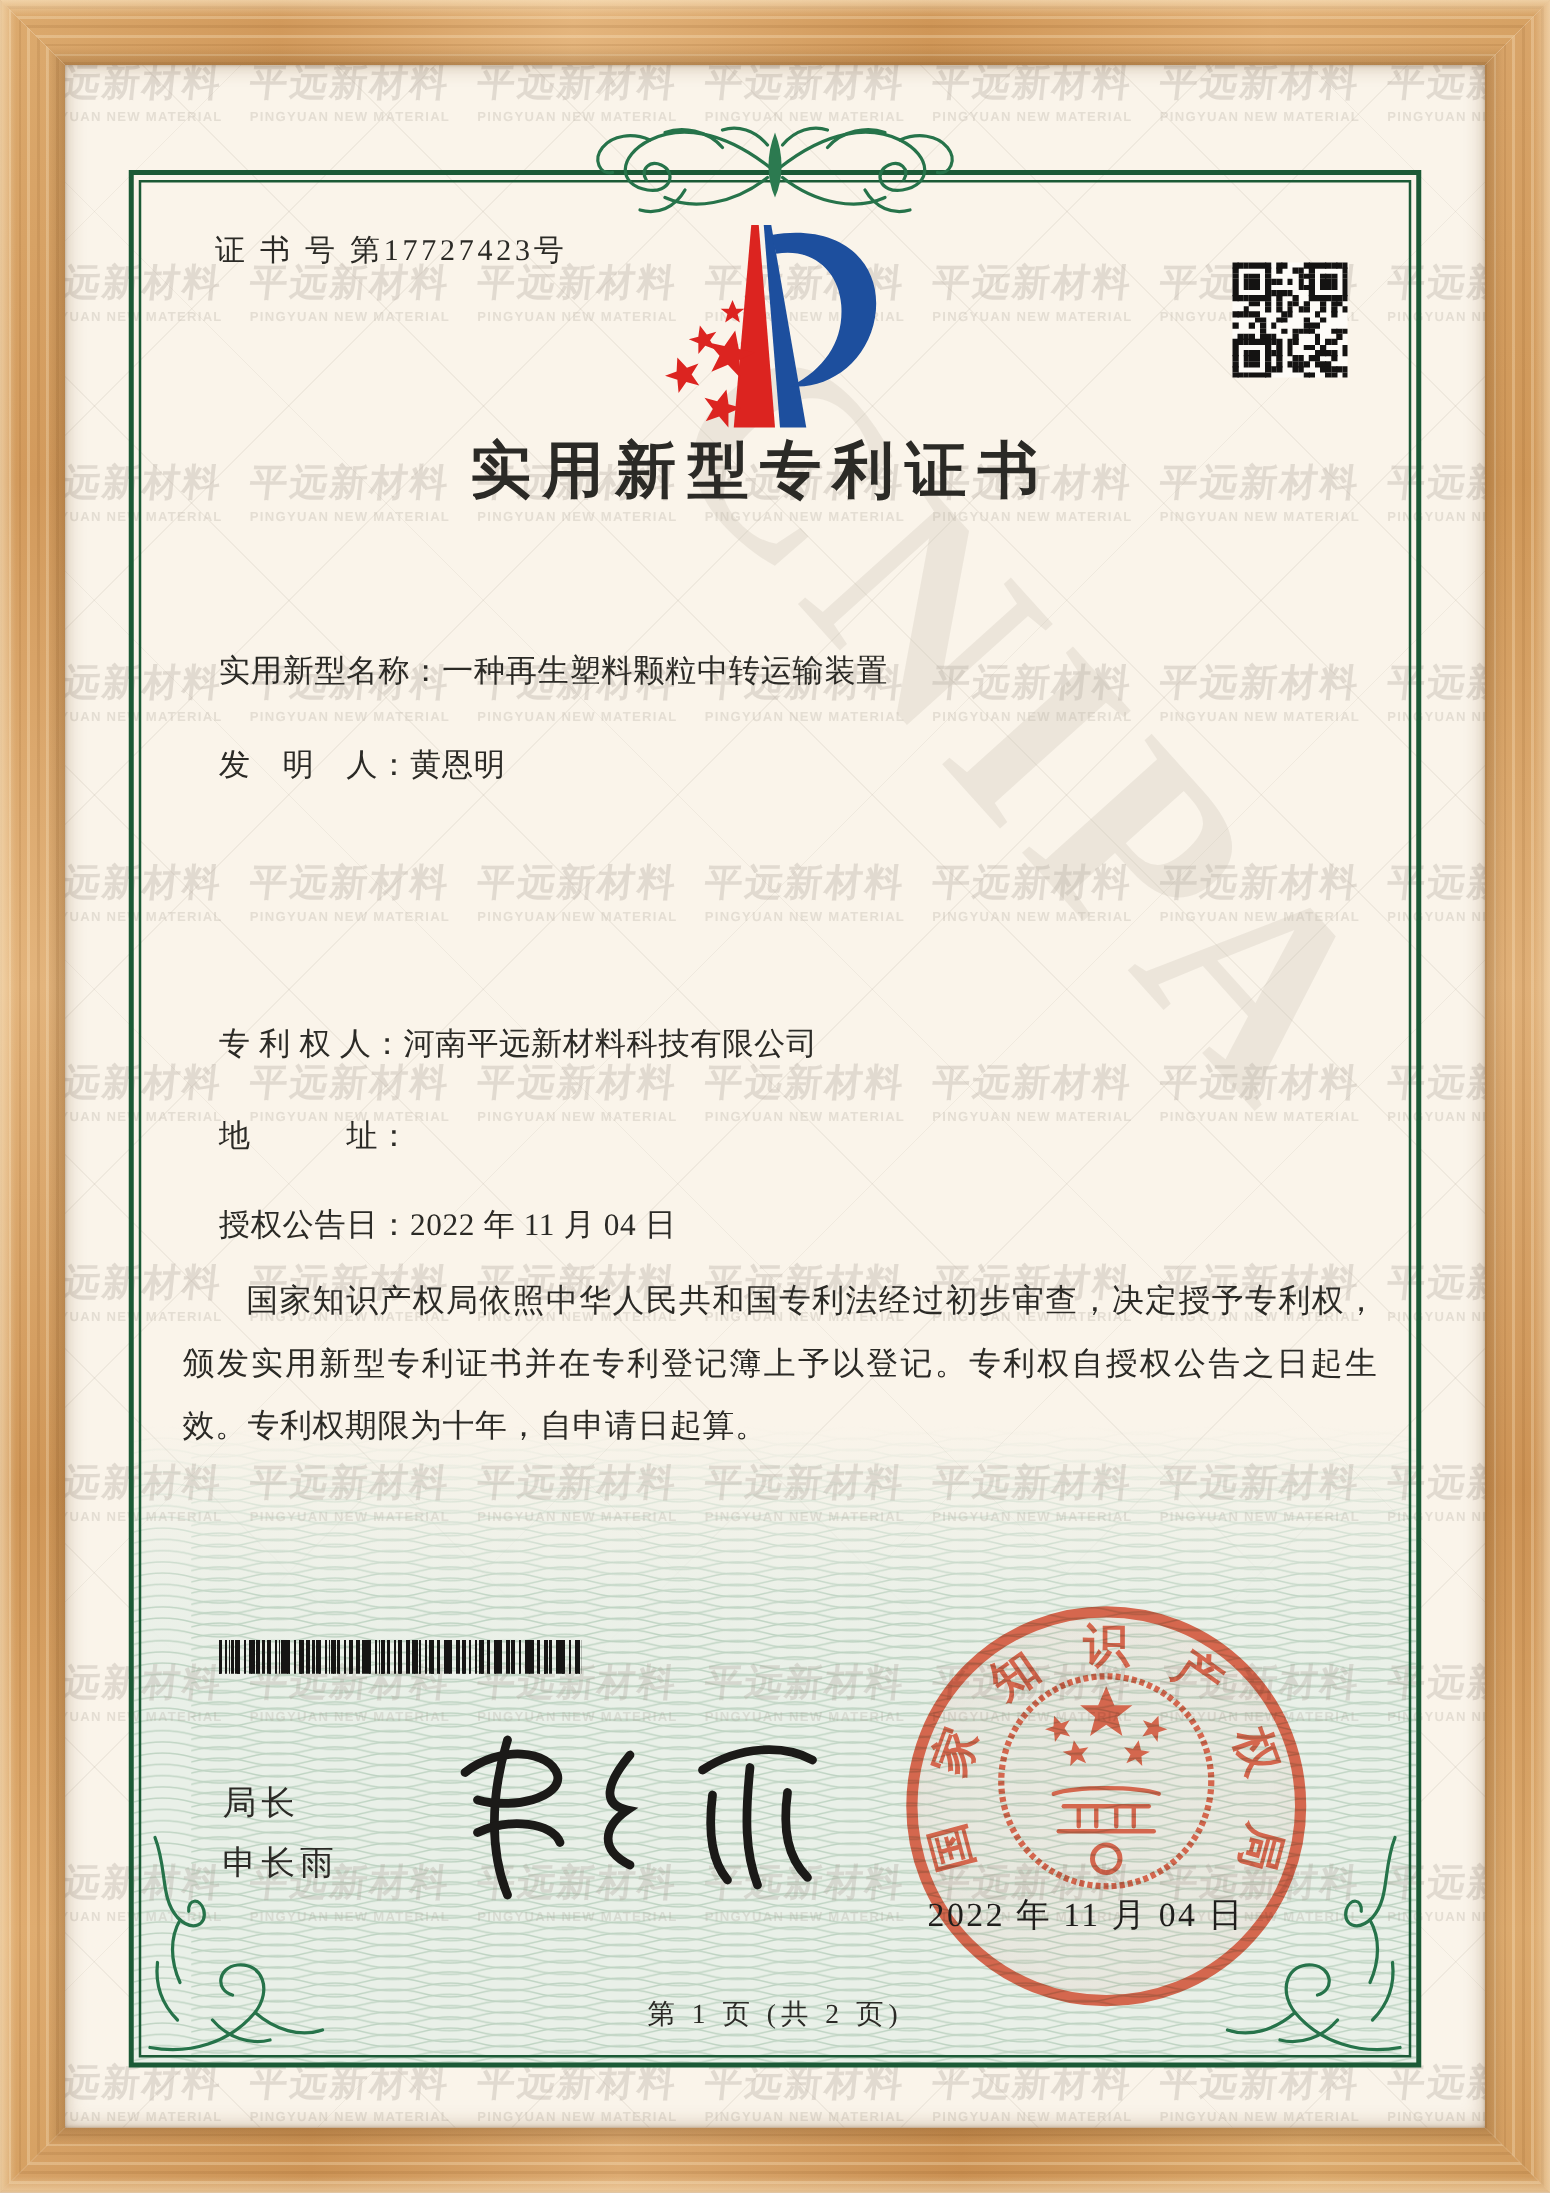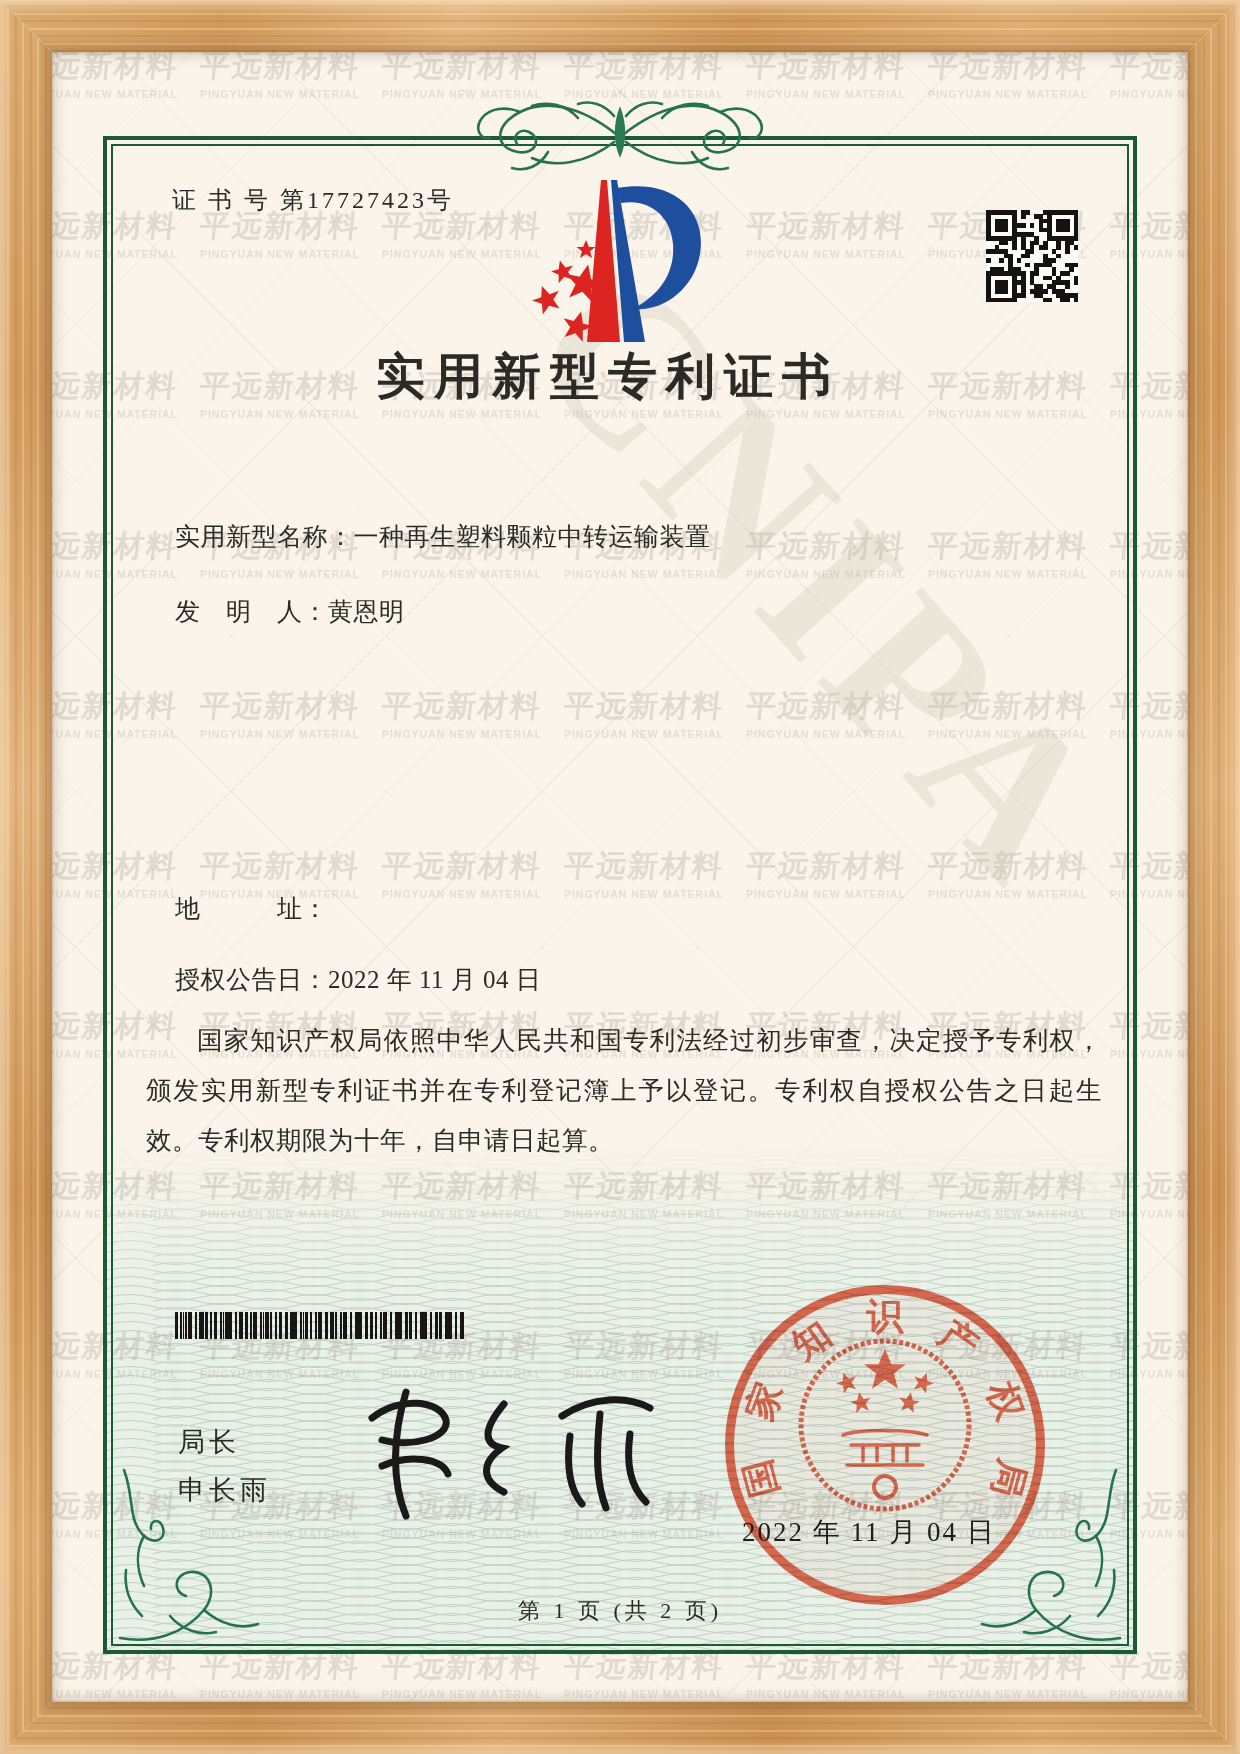--- a/index.html
+++ b/index.html
@@ -724,20 +724,24 @@
   <div class="title">实用新型专利证书</div>
 
   <div class="row" style="top:520px;">
     <span class="lab">实用新型名称：</span>
     <span class="val">一种再生塑料颗粒中转运输装置</span>
   </div>
   <div class="row" style="top:595px;">
     <span class="lab">发　明　人：</span>
     <span class="val">黄恩明</span>
   </div>
+  <div class="row" style="top:818px;">
+    <span class="lab">专 利 权 人：</span>
+    <span class="val">河南平远新材料科技有限公司</span>
+  </div>
   <div class="row addr" style="top:892px;">
     <span class="lab">地　　　址：</span>
   </div>
   <div class="row" style="top:963px;">
     <span class="lab">授权公告日：</span>
     <span class="val">2022 年 11 月 04 日</span>
   </div>
 
   <div class="paras">
     <p>国家知识产权局依照中华人民共和国专利法经过初步审查，决定授予专利权，颁发实用新型专利证书并在专利登记簿上予以登记。专利权自授权公告之日起生效。专利权期限为十年，自申请日起算。</p>

